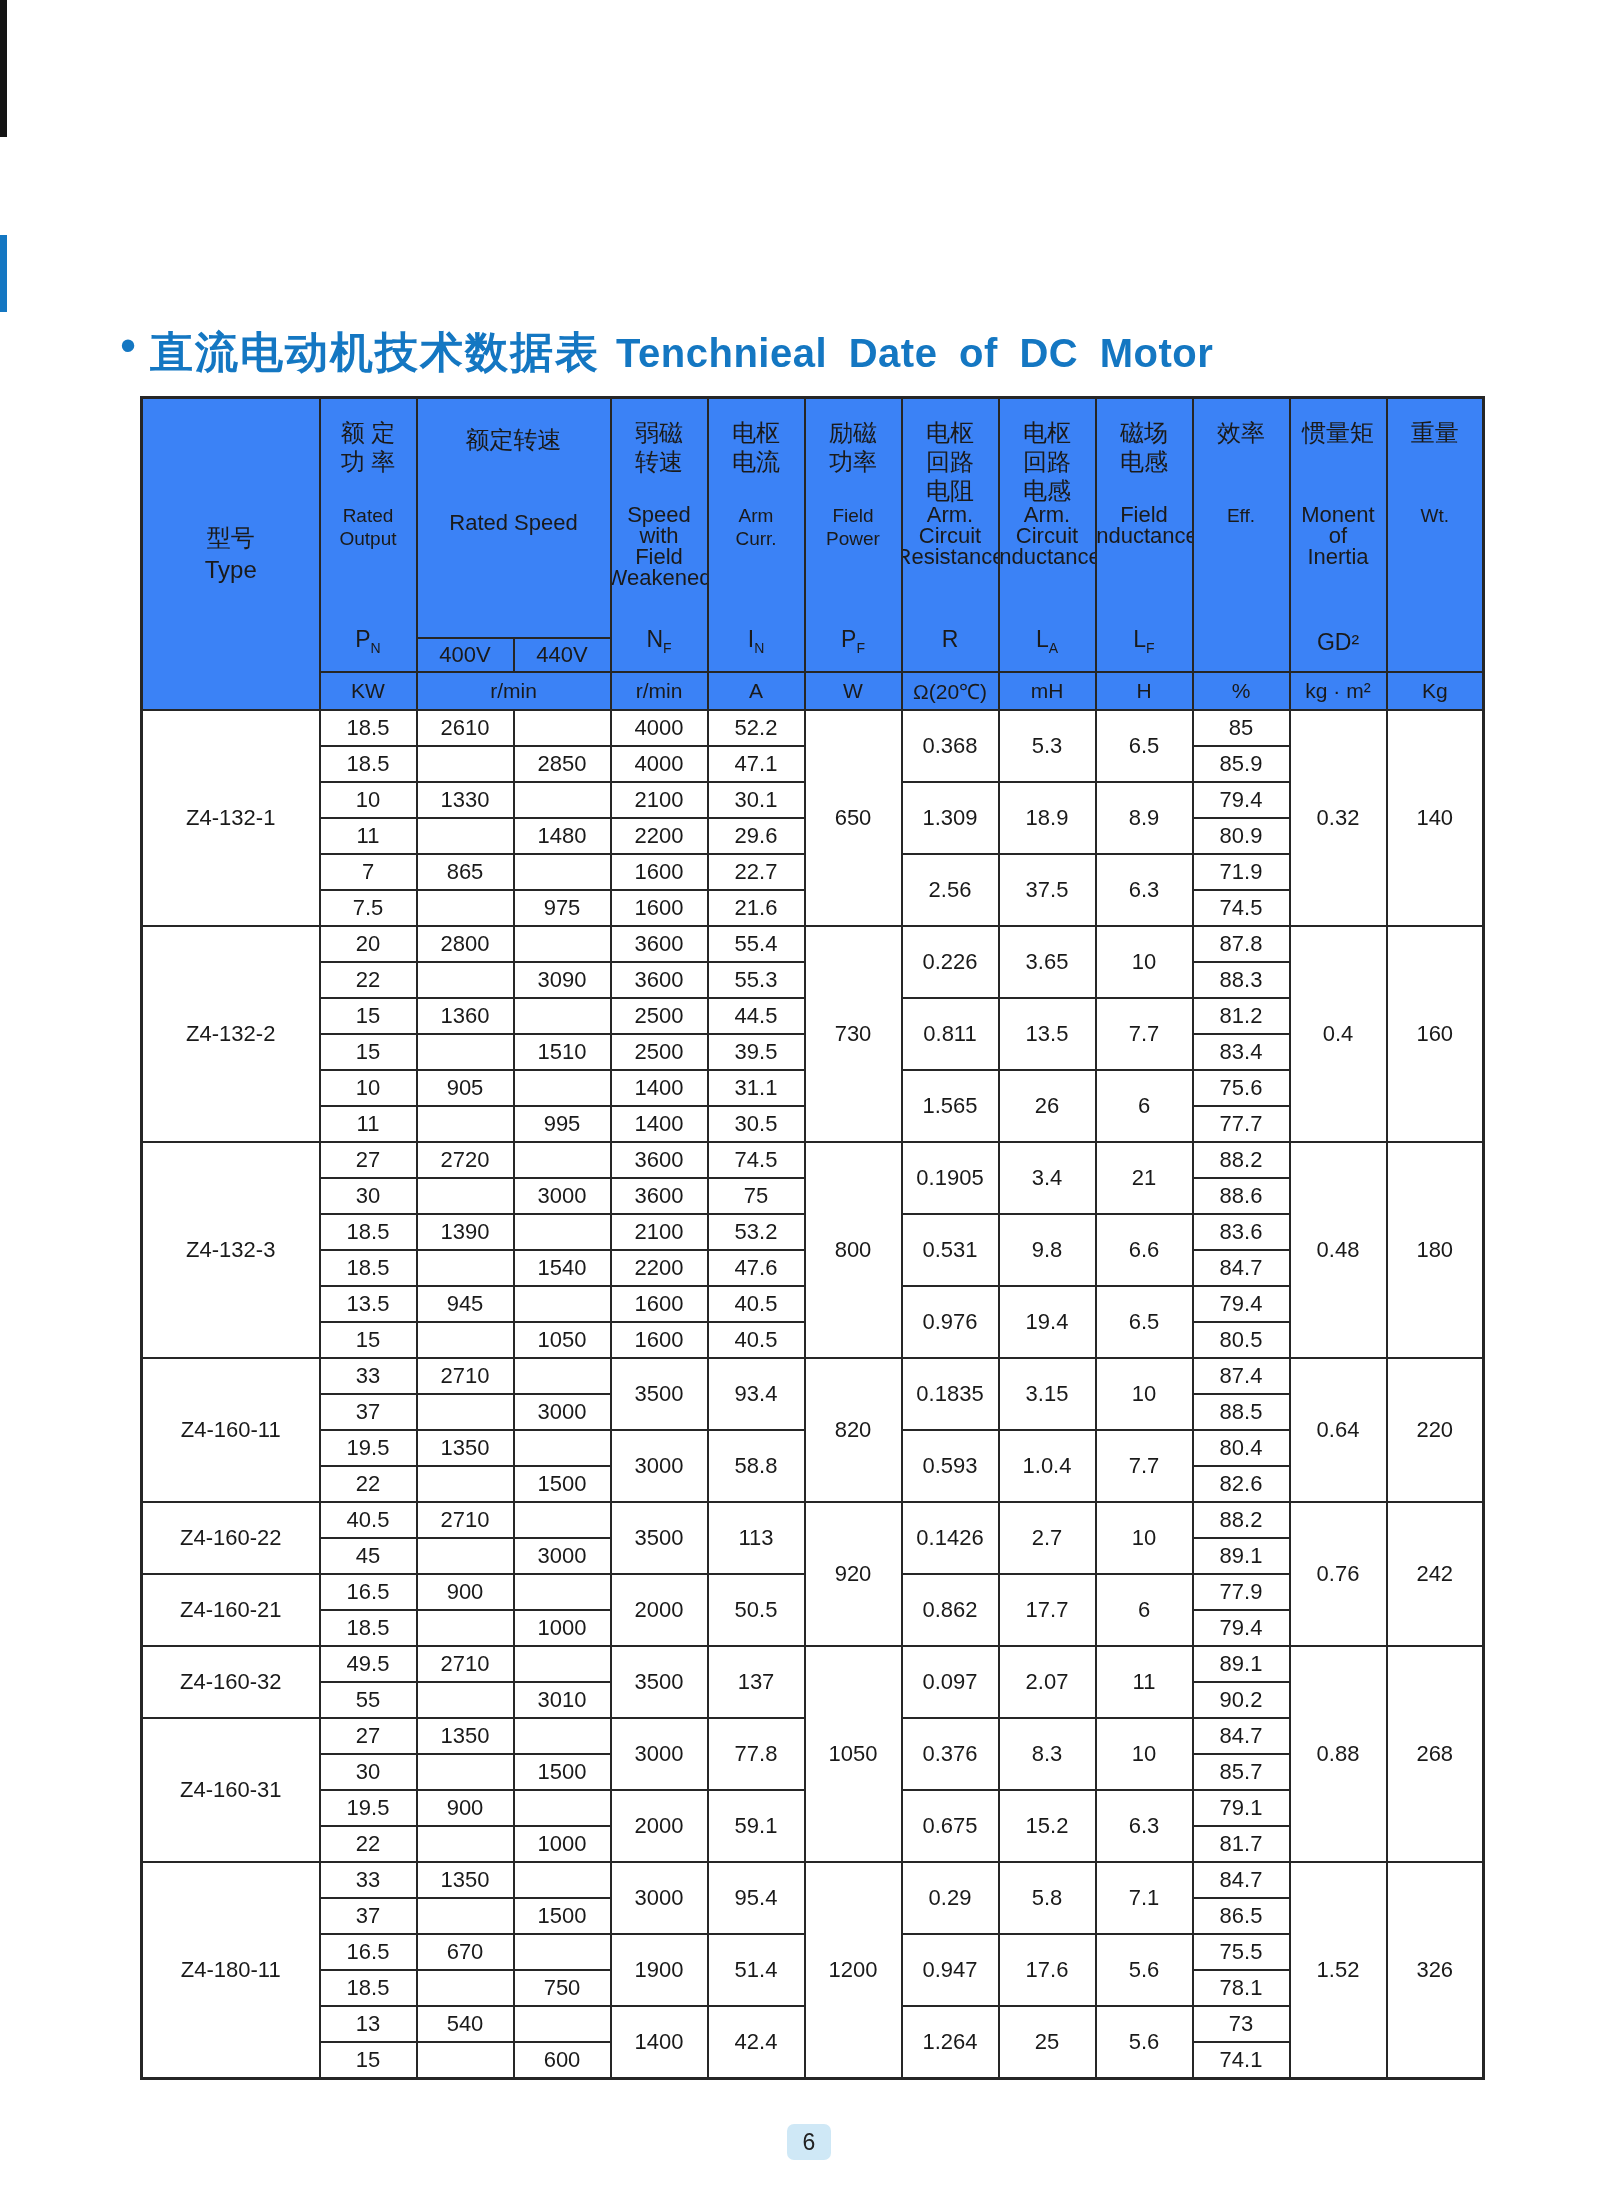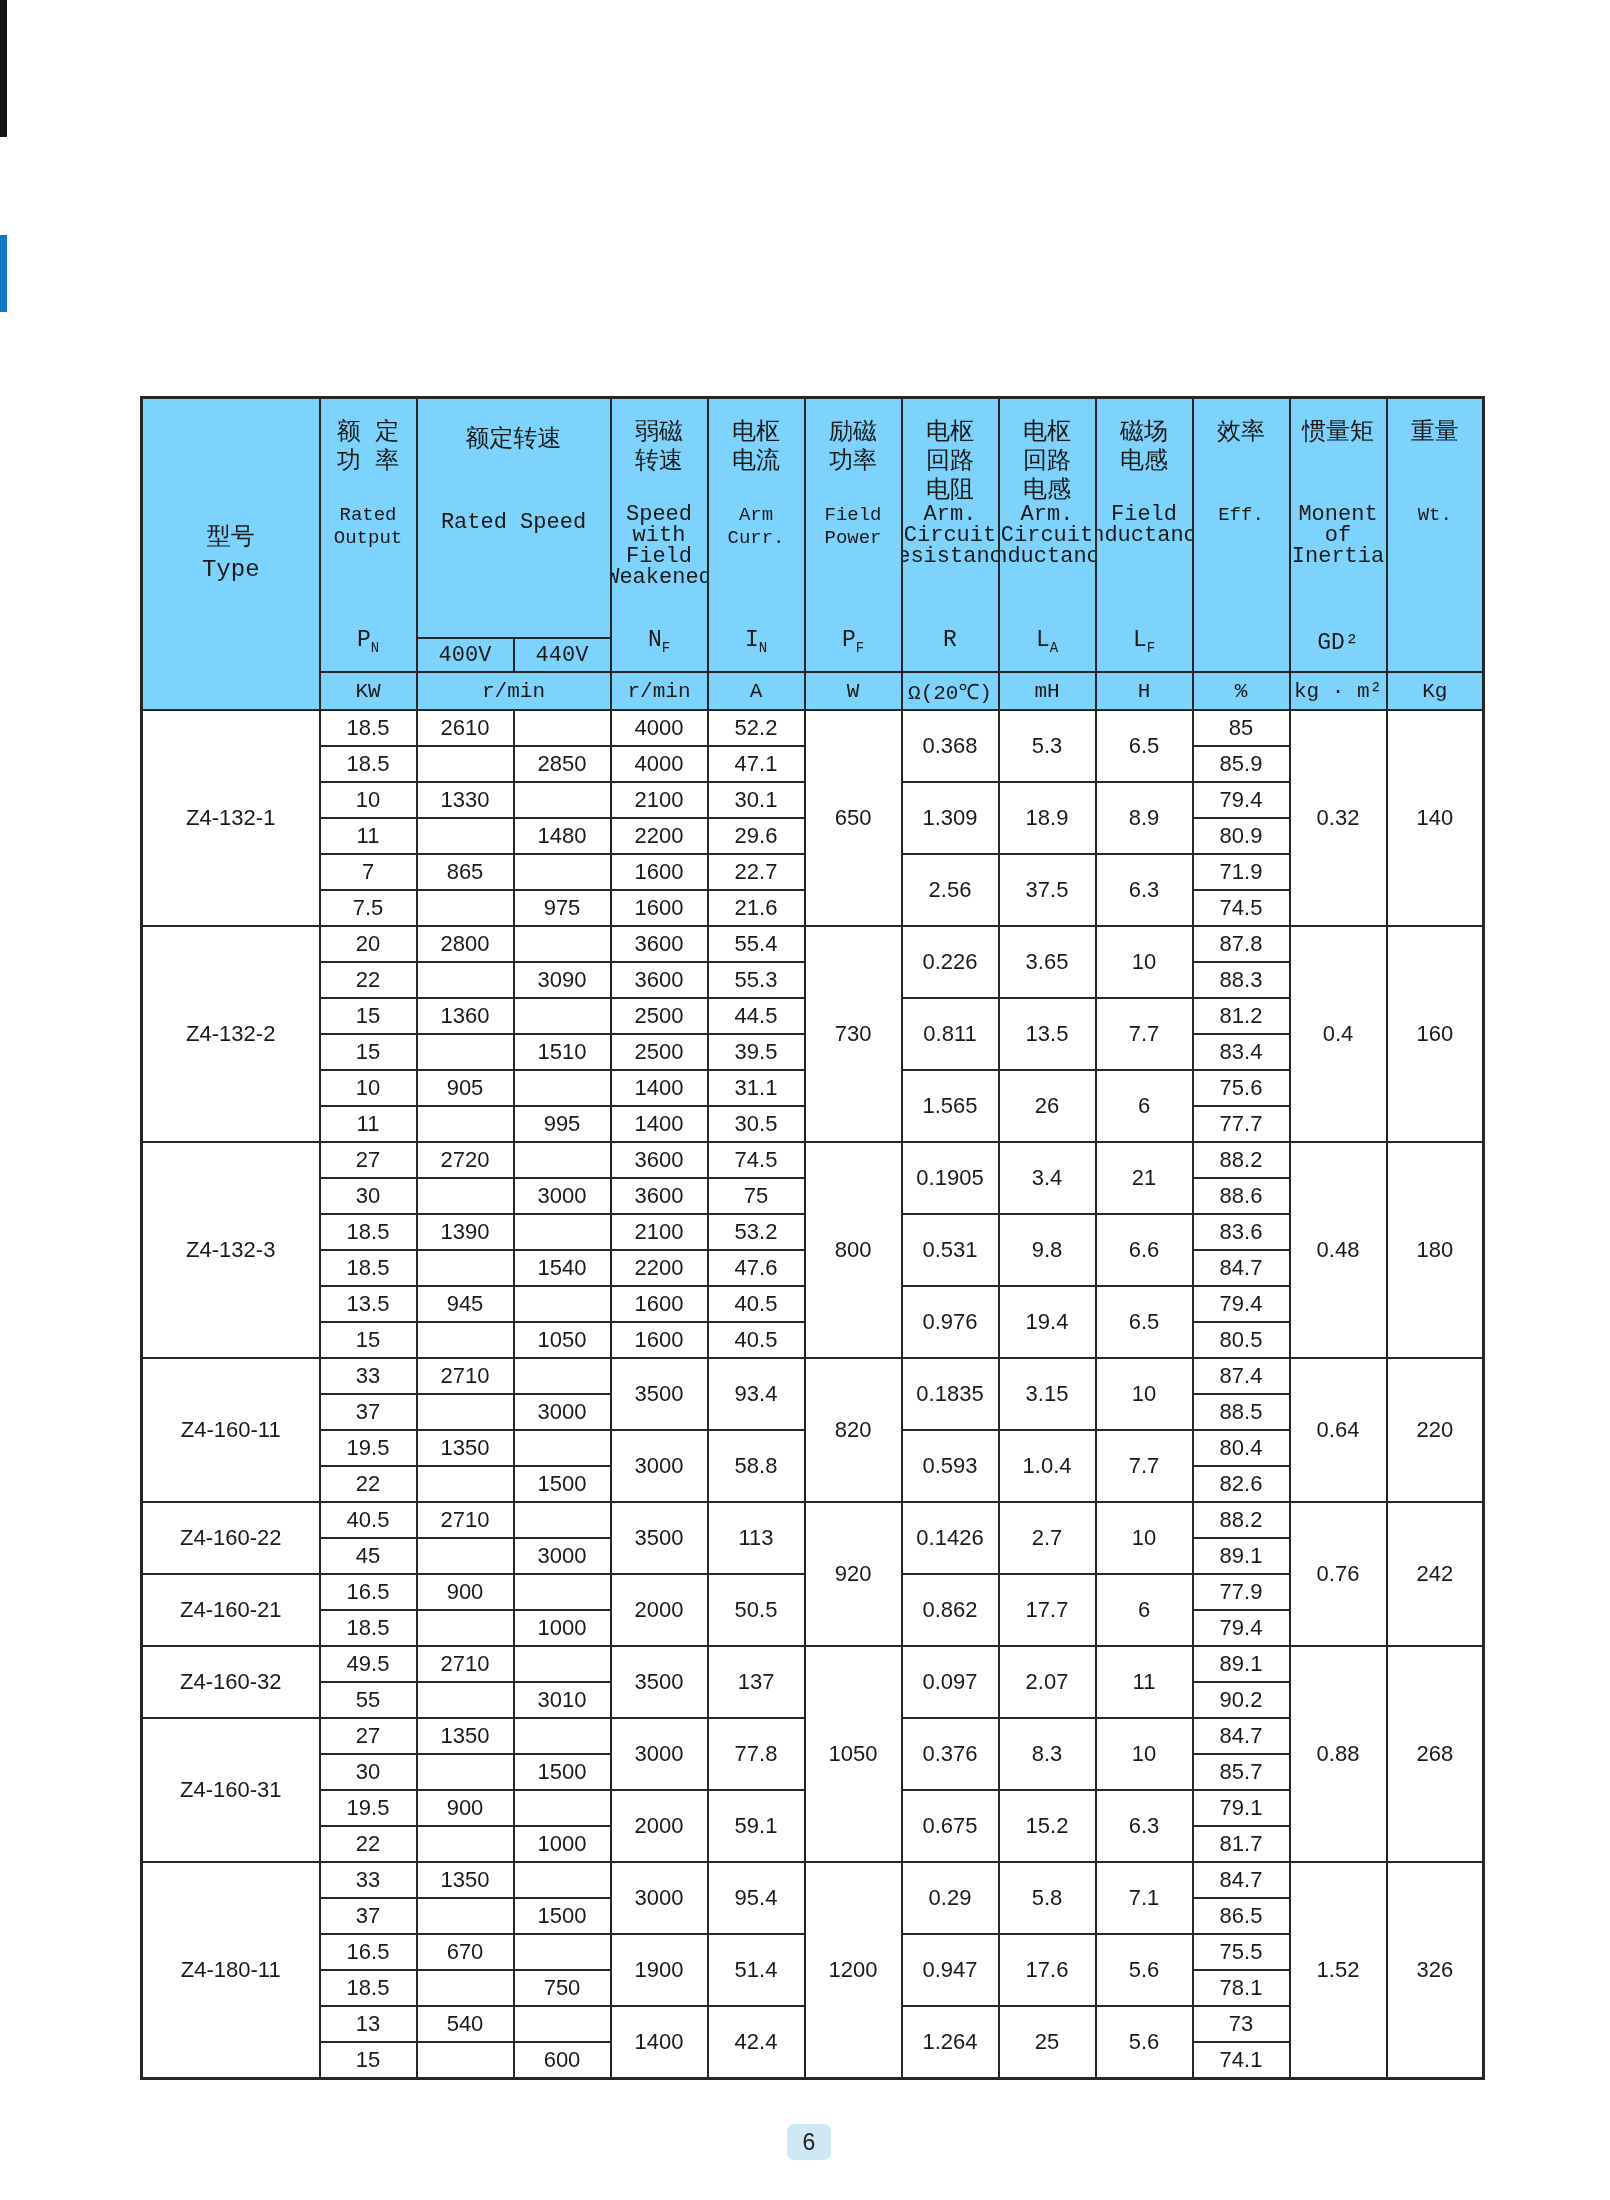--- a/index.html
+++ b/index.html
@@ -11,21 +11,21 @@
   .title{position:absolute;left:120px;top:318px;white-space:nowrap;color:#1477c2;}
   .title .bullet{font-size:46px;vertical-align:6px;margin-right:14px;}
   .title .t-zh{font-size:43px;font-weight:bold;letter-spacing:2px;}
   .title .t-en{font-size:40px;font-weight:bold;margin-left:16px;word-spacing:10px;letter-spacing:0.5px;}
   table.motor{position:absolute;left:140px;top:396px;width:1342px;border-collapse:collapse;
         table-layout:fixed;}
   table.motor td{border:2px solid #262626;text-align:center;vertical-align:middle;padding:0;
         font-size:22px;overflow:hidden;}
   table.motor{border:3px solid #262626;}
   td.st{border-top-width:3px;}
-  td.hd{background:#7dd3fc;font-family:Liberation Mono, monospace;}
+  td.hd{background:#3b82f6;}
   tr.body-row{height:36px;}
   .hc{display:flex;flex-direction:column;align-items:center;}
   .hc2{height:258px;}
   .hc1{height:224px;margin-top:14px;}
   .hc3{height:232px;justify-content:center;}
   .zh{height:96px;padding-top:12px;font-size:24px;line-height:29px;box-sizing:border-box;}
   .hc3 .zh{height:auto;padding-top:0;}
   .en{font-size:19px;line-height:23px;margin-top:2px;}
   .en.small{font-size:22px;line-height:21px;}
   .sp{flex:1;}
@@ -39,20 +39,23 @@
   .pageno{position:absolute;left:787px;top:2124px;width:44px;height:36px;background:#cfe8f6;
         border-radius:7px;line-height:36px;text-align:center;font-size:23px;color:#222;}
 </style>
 </head>
 <body>
 
 <div class="page">
   <div class="mark mark-black"></div>
   <div class="mark mark-blue"></div>
 
+  <div class="title">
+    <span class="bullet">•</span><span class="t-zh">直流电动机技术数据表</span><span class="t-en">Tenchnieal Date of DC Motor</span>
+  </div>
 
   <table class="motor">
     <colgroup>
       <col style="width:178px">
         <col style="width:97px">
         <col style="width:97px">
         <col style="width:97px">
       <col style="width:97px">
         <col style="width:97px">
         <col style="width:97px">

